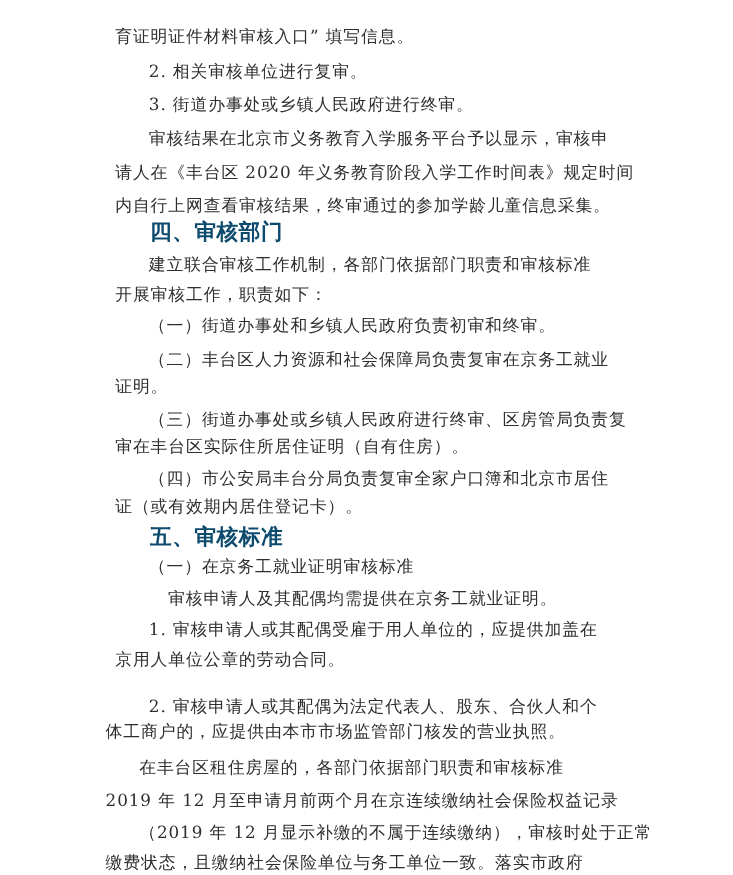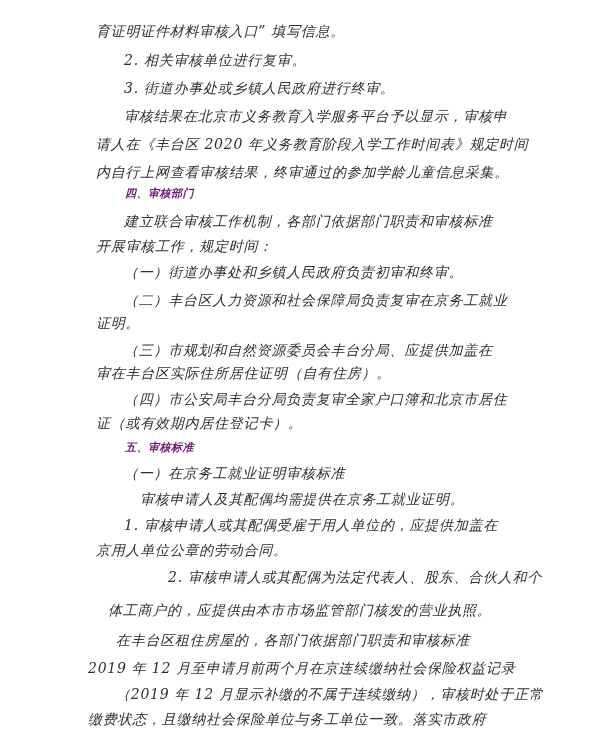--- a/index.html
+++ b/index.html
@@ -14,66 +14,65 @@
     overflow: hidden;
     font-family: "DejaVu Serif", "Liberation Serif", serif;
     color: #2b2b2b;
   }
   .page {
     position: absolute;
     left: 0;
     top: 0;
     width: 611px;
     height: 729px;
-    font-style: italic;
   }
   .line {
     position: absolute;
     white-space: nowrap;
     font-size: 14px;
     line-height: 18px;
     letter-spacing: 0.75px;
     color: #2e2e2e;
   }
   .line.heading {
     font-family: "DejaVu Sans", "Liberation Sans", sans-serif;
     font-weight: bold;
-    font-size: 11px;
+    font-size: 18px;
     letter-spacing: 0.5px;
-    color: #701a75;
+    color: #0c4a6e;
   }
 </style>
 </head>
 <body>
 
 <div class="page">
   <div id="page1">
       <div class="line" style="left: 96px; top: 22px;">育证明证件材料审核入口” 填写信息。</div>
       <div class="line" style="left: 124px; top: 51px;">2. 相关审核单位进行复审。</div>
       <div class="line" style="left: 124px; top: 79px;">3. 街道办事处或乡镇人民政府进行终审。</div>
       <div class="line" style="left: 124px; top: 107px;">审核结果在北京市义务教育入学服务平台予以显示，审核申</div>
       <div class="line" style="left: 96px; top: 135px; text-align: right;">请人在《丰台区 2020 年义务教育阶段入学工作时间表》规定时间</div>
       <div class="line" style="left: 96px; top: 163px;">内自行上网查看审核结果，终审通过的参加学龄儿童信息采集。</div>
       <div class="line heading" style="left: 125px; top: 185px;">四、审核部门</div>
       <div class="line" style="left: 124px; top: 212px;">建立联合审核工作机制，各部门依据部门职责和审核标准</div>
-      <div class="line" style="left: 96px; top: 237px;">开展审核工作，规定时间：</div>
+      <div class="line" style="left: 96px; top: 237px;">开展审核工作，职责如下：</div>
       <div class="line" style="left: 124px; top: 263px;">（一）街道办事处和乡镇人民政府负责初审和终审。</div>
       <div class="line" style="left: 124px; top: 291px;">（二）丰台区人力资源和社会保障局负责复审在京务工就业</div>
       <div class="line" style="left: 96px; top: 314px;">证明。</div>
-      <div class="line" style="left: 124px; top: 341px;">（三）市规划和自然资源委员会丰台分局、应提供加盖在</div>
+      <div class="line" style="left: 124px; top: 341px;">（三）街道办事处或乡镇人民政府进行终审、区房管局负责复</div>
       <div class="line" style="left: 96px; top: 364px;">审在丰台区实际住所居住证明（自有住房）。</div>
       <div class="line" style="left: 124px; top: 390px;">（四）市公安局丰台分局负责复审全家户口簿和北京市居住</div>
       <div class="line" style="left: 96px; top: 414px;">证（或有效期内居住登记卡）。</div>
       <div class="line heading" style="left: 125px; top: 439px;">五、审核标准</div>
       <div class="line" style="left: 124px; top: 464px;">（一）在京务工就业证明审核标准</div>
       <div class="line" style="left: 140px; top: 490px;">审核申请人及其配偶均需提供在京务工就业证明。</div>
       <div class="line" style="left: 124px; top: 516px;">1. 审核申请人或其配偶受雇于用人单位的，应提供加盖在</div>
       <div class="line" style="left: 96px; top: 541px;">京用人单位公章的劳动合同。</div>
-      <div class="line" style="left: 124px; top: 568px; margin-left: 44px;">2. 审核申请人或其配偶为法定代表人、股东、合伙人和个</div>
+      <div class="line" style="left: 124px; top: 580px;">2. 审核申请人或其配偶为法定代表人、股东、合伙人和个</div>
     </div>
   <div id="page2">
-      <div class="line" style="left: 88px; top: 601px; margin-left: 20px;">体工商户的，应提供由本市市场监管部门核发的营业执照。</div>
+      <div class="line" style="left: 88px; top: 601px;">体工商户的，应提供由本市市场监管部门核发的营业执照。</div>
       <div class="line" style="left: 116px; top: 631px;">在丰台区租住房屋的，各部门依据部门职责和审核标准</div>
       <div class="line" style="left: 88px; top: 659px;">2019 年 12 月至申请月前两个月在京连续缴纳社会保险权益记录</div>
       <div class="line" style="left: 88px; top: 685px; margin-left: 28px;">（2019 年 12 月显示补缴的不属于连续缴纳），审核时处于正常</div>
       <div class="line" style="left: 88px; top: 710px;">缴费状态，且缴纳社会保险单位与务工单位一致。落实市政府</div>
     </div>
 </div>
 
 </body></html>

